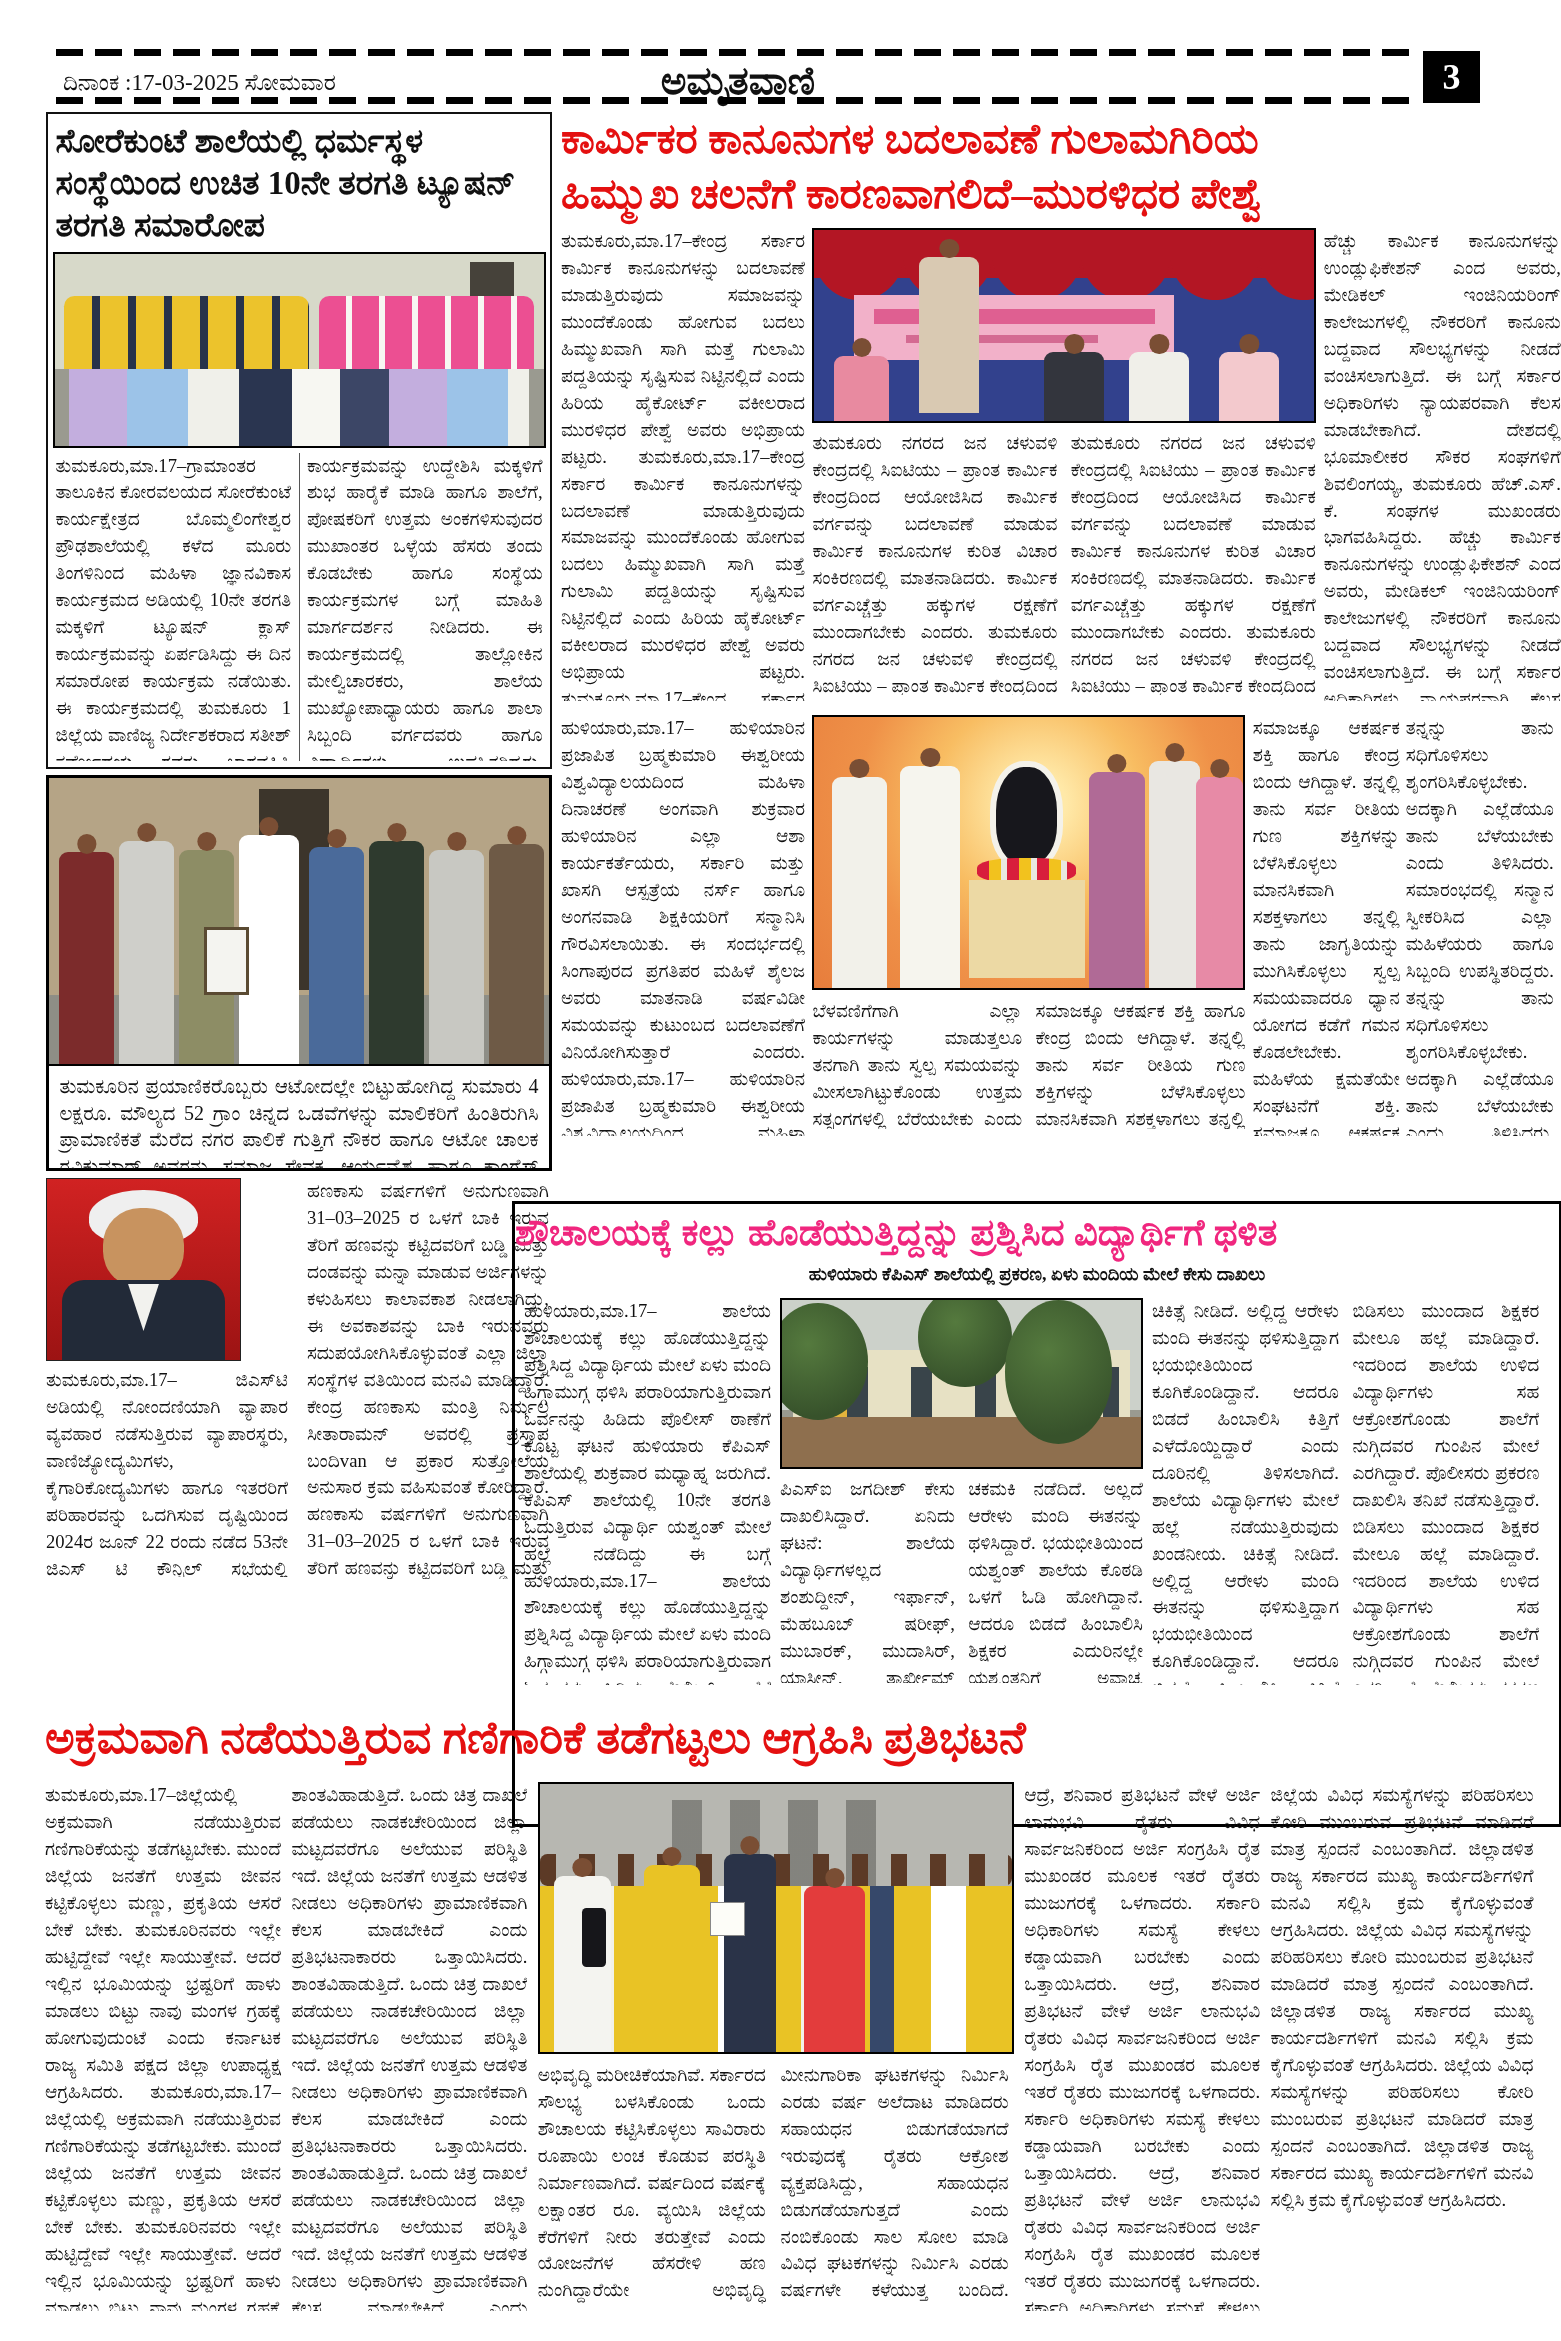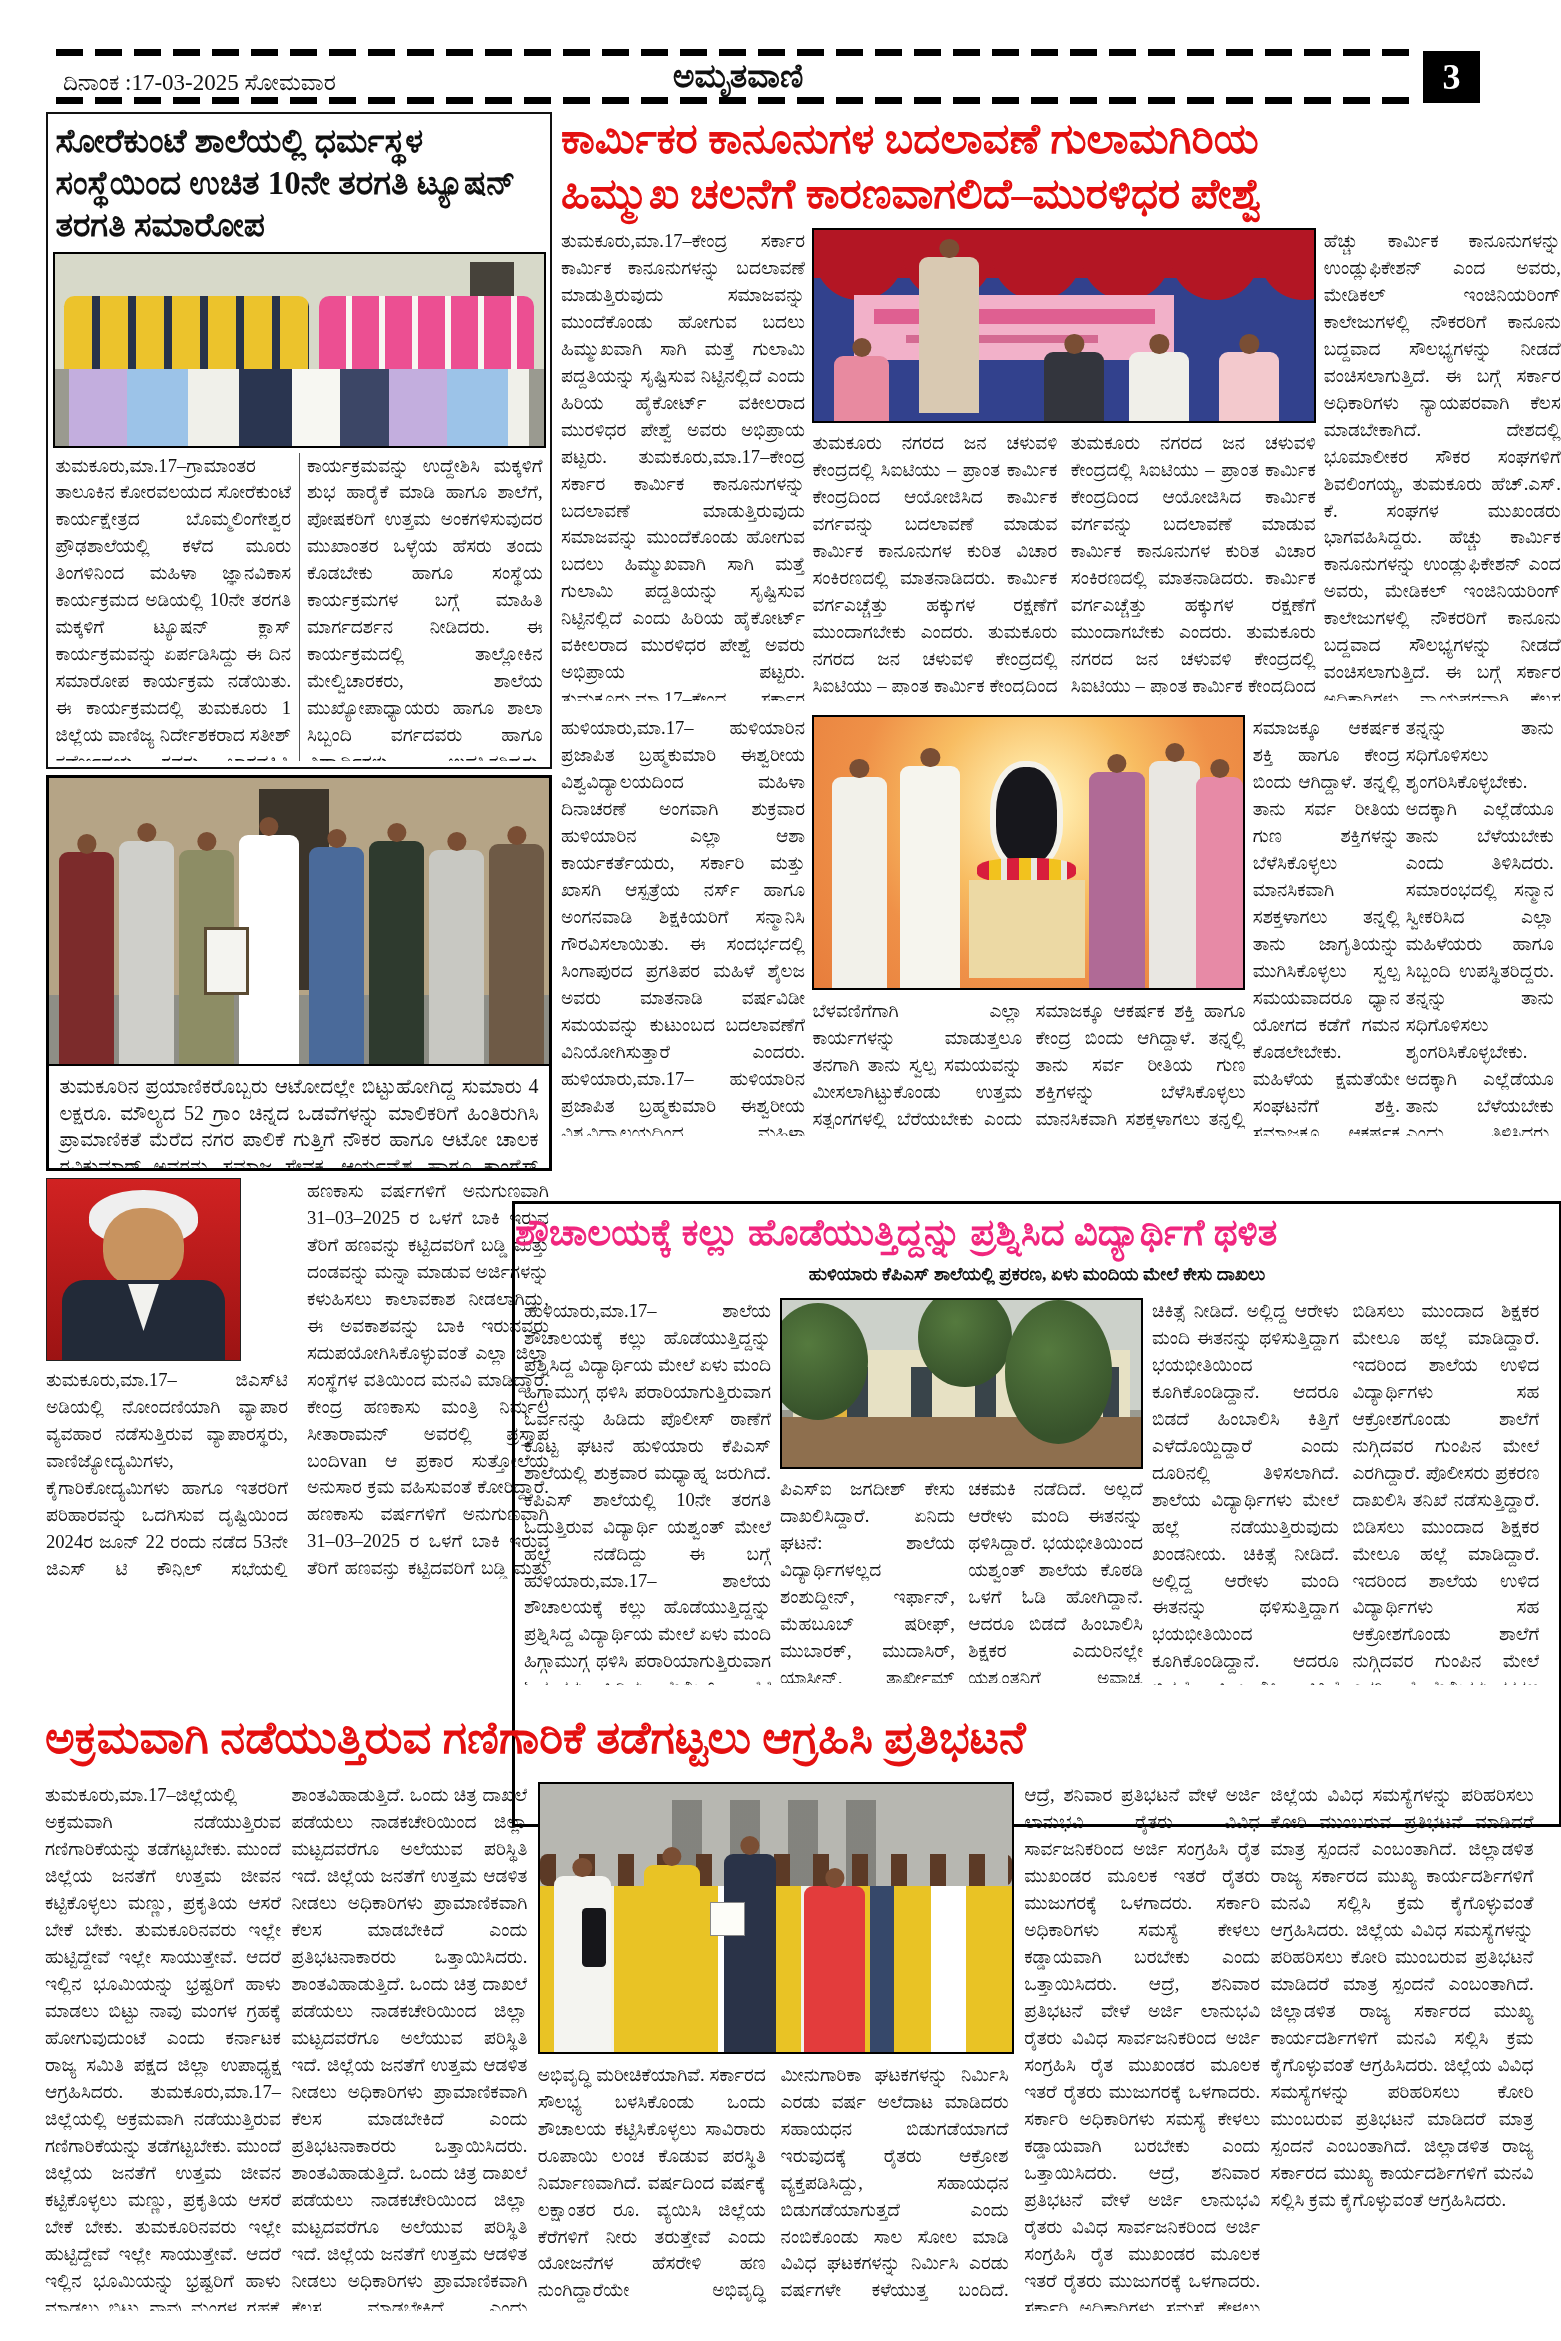--- a/index.html
+++ b/index.html
@@ -1,20 +1,20 @@
 <!DOCTYPE html>
 <html style="font-size:12px"><head>
 <meta charset="utf-8">
 <style>
   html,body{margin:0;padding:0;background:#e8e8e8;}
   #page{position:relative;width:1561px;height:2342px;background:#ffffff;margin:0 auto;
         font-family:"Liberation Serif","DejaVu Serif",serif;color:#111;overflow:hidden;}
   .dash{position:absolute;height:6.7px;background:repeating-linear-gradient(90deg,#000 0 27px,transparent 27px 39px);}
   .hdr-date{position:absolute;font-size:23px;font-weight:normal;margin-top:6px;}
-  .hdr-title{position:absolute;text-align:center;font-size:33px;font-weight:bold;}
+  .hdr-title{position:absolute;text-align:center;font-size:39px;font-weight:bold;}
   .pagenum{position:absolute;background:#000;color:#fff;font-size:36px;font-weight:bold;
            display:flex;align-items:center;justify-content:center;}
   .article{position:absolute;}
   .boxed{border:3px solid #000;box-sizing:border-box;}
   .thinbox{border:2.2px solid #111;box-sizing:border-box;}
   .hl{font-weight:bold;text-align:left;}
   .hl-black{color:#111;}
   .hl-red{color:#e41010;}
   .hl-blue{color:#1818a8;}
   .hl-pink{color:#f0267e;}

